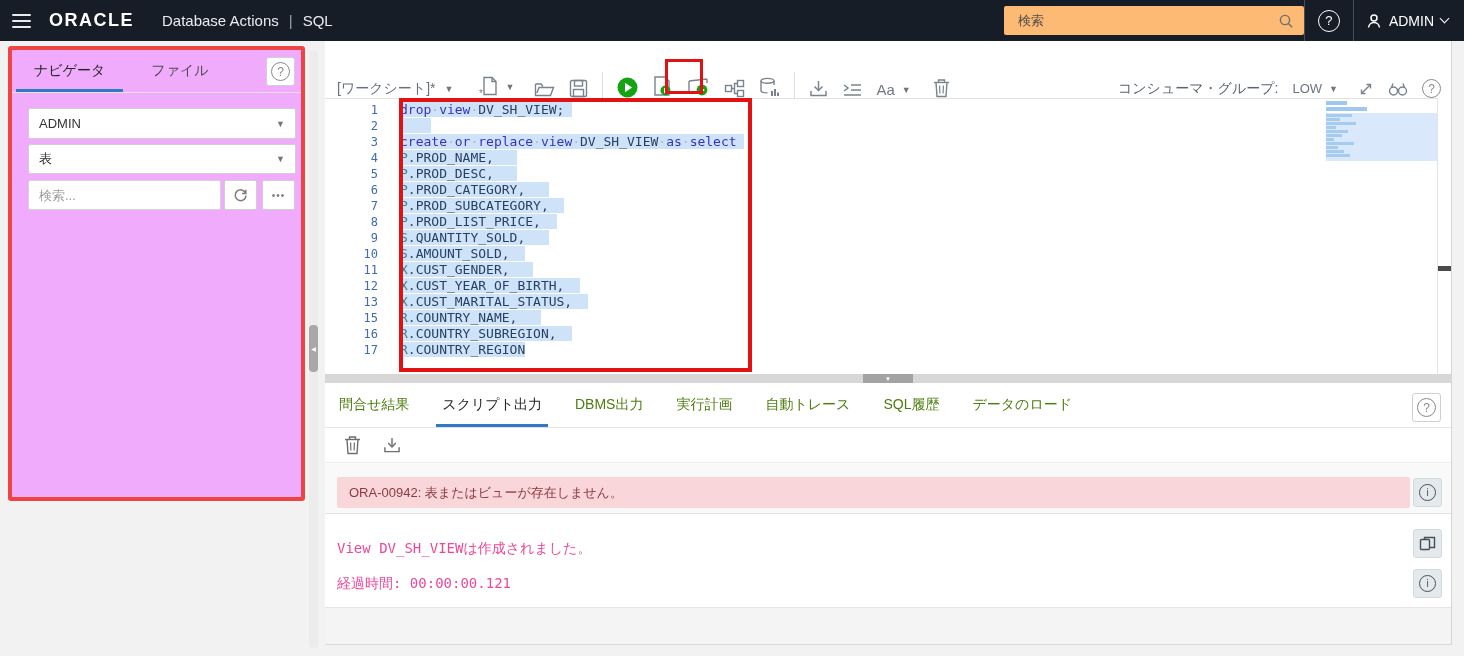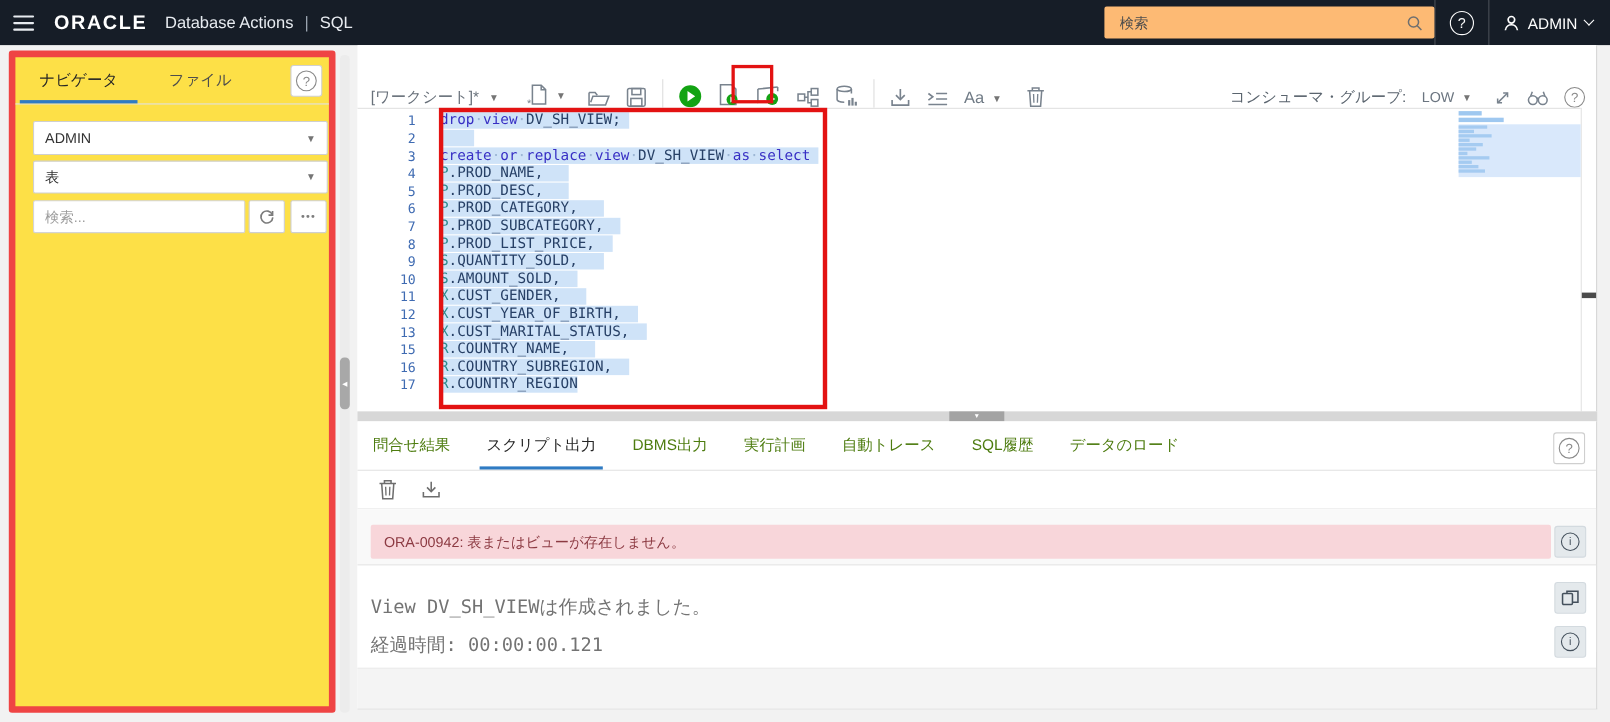--- a/index.html
+++ b/index.html
@@ -5,36 +5,36 @@
   *{margin:0;padding:0;box-sizing:border-box}
   html,body{width:1464px;height:656px;overflow:hidden}
   body{font-family:"Liberation Sans",sans-serif;background:#f2f2f2;color:#333}
   #app{position:absolute;top:0;left:0;width:1464px;height:656px}
 
   
   .header{position:absolute;top:0;left:0;width:1464px;height:41px;background:#161d27;display:flex;align-items:center;padding:0 14px 0 12px}
   .hamburger{width:19px;display:flex;flex-direction:column;gap:4px;cursor:pointer}
   .hamburger span{display:block;height:2px;background:#e7ebf0;border-radius:1px}
   .logo{color:#fff;font-size:18px;font-weight:bold;letter-spacing:1.5px;margin-left:18px}
-  .app-name{color:#e8ecf1;font-size:15px;margin-left:16px}
+  .app-name{color:#e8ecf1;font-size:15px;margin-left:28px}
   .hdr-pipe{color:#9aa4b0;font-size:15px;margin-left:10px}
   .module{color:#e8ecf1;font-size:15px;margin-left:10px}
   .hdr-right{margin-left:auto;display:flex;align-items:center;height:100%}
   .hdr-search{width:300px;height:29px;background:#fdba74;border:none;border-radius:2px;padding:0 34px 0 14px;font-size:13px;color:#333;outline:none}
   .hdr-search::placeholder{color:#4d4d4d}
   .hdr-search-wrap{position:relative}
   .hdr-search-wrap svg{position:absolute;right:10px;top:7px}
   .hdr-sep{width:1px;height:41px;background:rgba(255,255,255,0.22);margin:0 0}
   .hdr-btn{display:flex;align-items:center;justify-content:center;height:100%;padding:0 13px;cursor:pointer}
   .help-ring{width:22px;height:22px;border:1.6px solid #fff;border-radius:50%;color:#fff;font-size:13px;display:flex;align-items:center;justify-content:center}
   .user{display:flex;align-items:center;gap:7px;color:#fff;font-size:14px;height:100%;padding:0 2px 0 12px;cursor:pointer}
   .chev{width:7px;height:7px;border-right:1.8px solid #fff;border-bottom:1.8px solid #fff;transform:rotate(45deg);margin-top:-4px}
 
   
-  .sidebar{position:absolute;left:8px;top:46px;width:297px;height:602px;background:#fde047;border:6px solid #ef4444;border-radius:3px}
+  .sidebar{position:absolute;left:8px;top:46px;width:297px;height:455px;background:#f0abfc;border:4px solid #ef4444;border-radius:3px}
   .sb-tabs{position:relative;height:43px;border-bottom:1px solid #e2e2e2;display:flex;align-items:center;padding-left:16px;gap:34px}
   .sb-tab{font-size:14px;color:#4d4d4d;height:100%;display:flex;align-items:center;position:relative;cursor:pointer;padding:0 6px}
   .sb-tab.active{color:#252525}
   .sb-tab.active::after{content:'';position:absolute;left:-12px;right:-12px;bottom:0;height:3px;background:#2f7bc3}
   .sb-help{position:absolute;right:6px;top:7px;width:29px;height:29px;border:1px solid #d0d0d0;border-radius:3px;display:flex;align-items:center;justify-content:center;background:#fff;cursor:pointer}
   .ring-g{width:19px;height:19px;border:1.4px solid #8a8a8a;border-radius:50%;color:#8a8a8a;font-size:12px;display:flex;align-items:center;justify-content:center}
   .sb-select{position:absolute;left:16px;width:268px;height:31px;border:1px solid #cfcfcf;border-radius:2px;background:#fff;display:flex;align-items:center;padding:0 10px;font-size:13px;color:#333;cursor:pointer}
   .sb-select .car{margin-left:auto}
   .car{font-size:9px;color:#757575}
   .sb-search{position:absolute;left:16px;top:130px;width:193px;height:30px;border:1px solid #d4d4d4;border-radius:2px;padding:0 10px;font-size:13px;color:#333;outline:none}
@@ -83,21 +83,21 @@
   .btab{position:relative;height:44px;display:flex;align-items:center;font-size:14px;color:#4d7c0f;cursor:pointer;padding:0 2px}
   .btab.active{color:#262626}
   .btab.active::after{content:'';position:absolute;left:-4px;right:-4px;bottom:0;height:3px;background:#2f7bc3}
   .btabs-border{position:absolute;left:0;top:44px;width:1126px;height:1px;background:#e3e3e3}
   .b-help{position:absolute;right:10px;top:10px;width:29px;height:29px;border:1px solid #cfcfcf;border-radius:3px;background:#fff;display:flex;align-items:center;justify-content:center;cursor:pointer}
   .b-toolbar{position:absolute;left:0;top:45px;width:1126px;height:35px;display:flex;align-items:center;gap:22px;padding-left:19px;color:#6e6e6e;border-bottom:1px solid #ededed}
   .b-content{position:absolute;left:0;top:80px;width:1126px;height:130px;background:#f9f9f9}
   .error-banner{position:absolute;left:12px;top:94px;width:1073px;height:31px;background:#f8d6da;border-radius:2px;display:flex;align-items:center;padding-left:12px;font-size:13px;color:#8c3a42}
   .white-sect{position:absolute;left:0;top:130px;width:1126px;height:95px;background:#fff;border-top:1px solid #e3e3e3;border-bottom:1px solid #e6e6e6}
   .gray-sect{position:absolute;left:0;top:225px;width:1126px;height:36px;background:#f4f4f4}
-  .mono-msg{position:absolute;left:12px;font-family:"DejaVu Sans Mono","Liberation Mono",monospace;font-size:17px;color:#737373}
+  .mono-msg{position:absolute;left:12px;font-family:"DejaVu Sans Mono","Liberation Mono",monospace;font-size:14px;color:#ec4899}
   .sq-btn{position:absolute;left:1088px;width:29px;height:29px;background:#e4e9ec;border:1px solid #d3dadf;border-radius:3px;display:flex;align-items:center;justify-content:center;color:#44505c;cursor:pointer}
   .iring{width:17px;height:17px;border:1.4px solid #44505c;border-radius:50%;font-size:10px;font-style:normal;display:flex;align-items:center;justify-content:center}
 
   
   .anno{position:absolute;border:4px solid #e31212;pointer-events:none}
   .anno-icon{left:665px;top:59px;width:38px;height:35px;border-width:3px}
   .anno-code{left:399px;top:98px;width:353px;height:274px}
 
   svg{display:block}
 </style>

